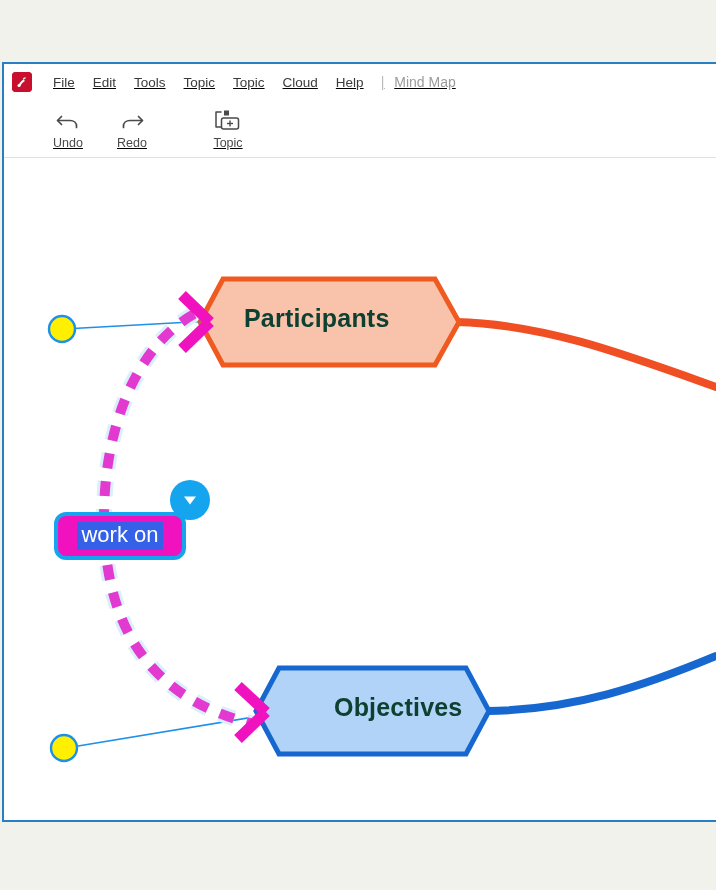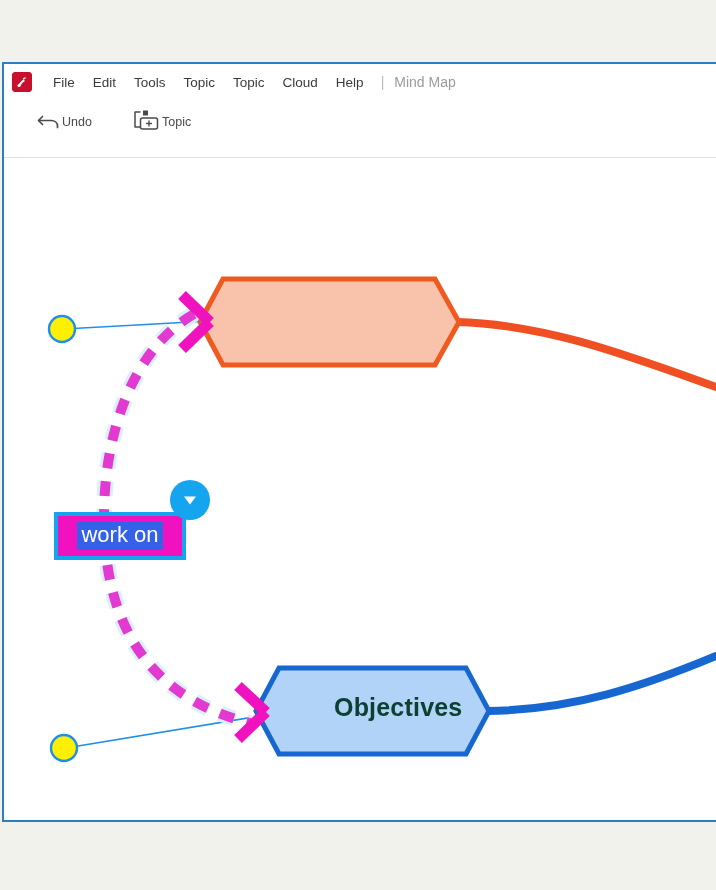--- a/index.html
+++ b/index.html
@@ -18,20 +18,21 @@
     left: 2px;
     top: 62px;
     width: 714px;
     height: 760px;
     background: #ffffff;
     border-top: 2px solid #2a7fc4;
     border-left: 2px solid #2a7fc4;
     border-bottom: 2px solid #2a7fc4;
     box-sizing: border-box;
     overflow: hidden;
+    text-decoration: underline;
   }
 
   
   #menu-bar {
     position: relative;
     height: 36px;
     display: flex;
     align-items: center;
     padding-left: 8px;
     background: #ffffff;
@@ -75,21 +76,21 @@
     height: 56px;
     display: flex;
     align-items: flex-start;
     padding-top: 4px;
     background: #ffffff;
   }
 
   .tool-btn {
     width: 64px;
     display: flex;
-    flex-direction: row;
+    flex-direction: column;
     align-items: center;
     cursor: default;
     padding-top: 4px;
   }
 
   .tool-icon {
     height: 26px;
     display: flex;
     align-items: center;
     justify-content: center;
@@ -146,21 +147,21 @@
 
   
   #relationship-label {
     position: absolute;
     left: 50px;
     top: 353px;
     width: 132px;
     height: 48px;
     background: #f012be;
     border: 4px solid #15a5ef;
-    border-radius: 0;
+    border-radius: 12px;
     box-sizing: border-box;
     display: flex;
     align-items: center;
     justify-content: center;
   }
 
   #relationship-label-text {
     background: #3461e8;
     color: #ffffff;
     font-size: 22px;
@@ -227,20 +228,29 @@
     <div class="tool-btn">
       <div class="tool-icon">
         <svg width="26" height="22" viewBox="0 0 26 22" aria-hidden="true">
           <path d="M6.5 6.5 L2.5 10.5 L6.5 14.5" fill="none" stroke="#4a4a4a" stroke-width="1.7" stroke-linecap="round" stroke-linejoin="round"></path>
           <path d="M2.8 10.5 L15 10.5 C19 10.5 21.5 12.8 21.5 16 L21.5 17.5" fill="none" stroke="#4a4a4a" stroke-width="1.7" stroke-linecap="round"></path>
         </svg>
       </div>
       <div class="tool-label">Undo</div>
     </div>
 
+    <div class="tool-btn">
+      <div class="tool-icon">
+        <svg width="26" height="22" viewBox="0 0 26 22" aria-hidden="true">
+          <path d="M19.5 6.5 L23.5 10.5 L19.5 14.5" fill="none" stroke="#4a4a4a" stroke-width="1.7" stroke-linecap="round" stroke-linejoin="round"></path>
+          <path d="M23.2 10.5 L11 10.5 C7 10.5 4.5 12.8 4.5 16 L4.5 17.5" fill="none" stroke="#4a4a4a" stroke-width="1.7" stroke-linecap="round"></path>
+        </svg>
+      </div>
+      <div class="tool-label">Redo</div>
+    </div>
 
     <div class="tool-gap"></div>
 
 
     <div class="tool-btn">
       <div class="tool-icon">
         <svg width="30" height="24" viewBox="0 0 30 24" aria-hidden="true">
           <path d="M8 3 L3 3 L3 18 L8 18" fill="none" stroke="#4a4a4a" stroke-width="1.5" stroke-linecap="round" stroke-linejoin="round"></path>
           <rect x="11" y="1.5" width="5" height="5" fill="#4a4a4a"></rect>
           <rect x="8.5" y="9" width="17" height="11" rx="2" fill="none" stroke="#4a4a4a" stroke-width="1.5"></rect>
@@ -279,20 +289,21 @@
 
       <g>
         <path d="M 234 527 L 262 553" stroke="#f012be" stroke-width="11" stroke-linecap="butt"></path>
         <path d="M 234 580 L 262 553" stroke="#f012be" stroke-width="11" stroke-linecap="butt"></path>
       </g>
 
       <circle cx="58" cy="170" r="13" fill="#ffef00" stroke="#1e90e8" stroke-width="2.4"></circle>
       <circle cx="60" cy="589" r="13" fill="#ffef00" stroke="#1e90e8" stroke-width="2.4"></circle>
     </svg>
 
+    <div class="node-label" id="node-participants-label">Participants</div>
 
     <div class="node-label" id="node-objectives-label">Objectives</div>
 
     <div id="relationship-label">
       <span id="relationship-label-text">work on</span>
     </div>
 
     <div id="relationship-dropdown-badge">
       <svg width="20" height="20" viewBox="0 0 20 20" aria-hidden="true">
         <polygon points="4,6.5 16,6.5 10,14.5" fill="#ffffff"></polygon>

